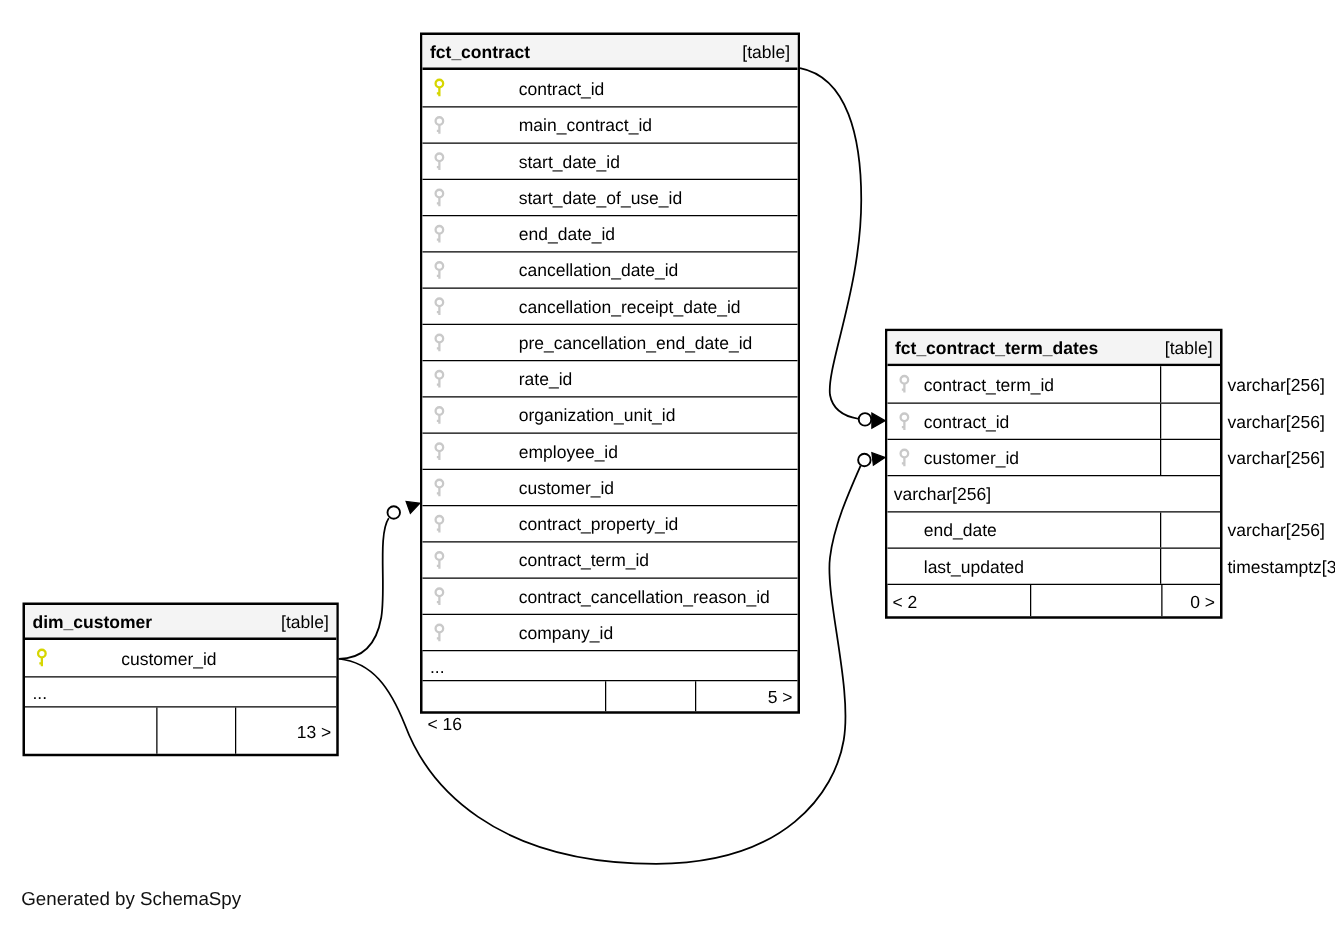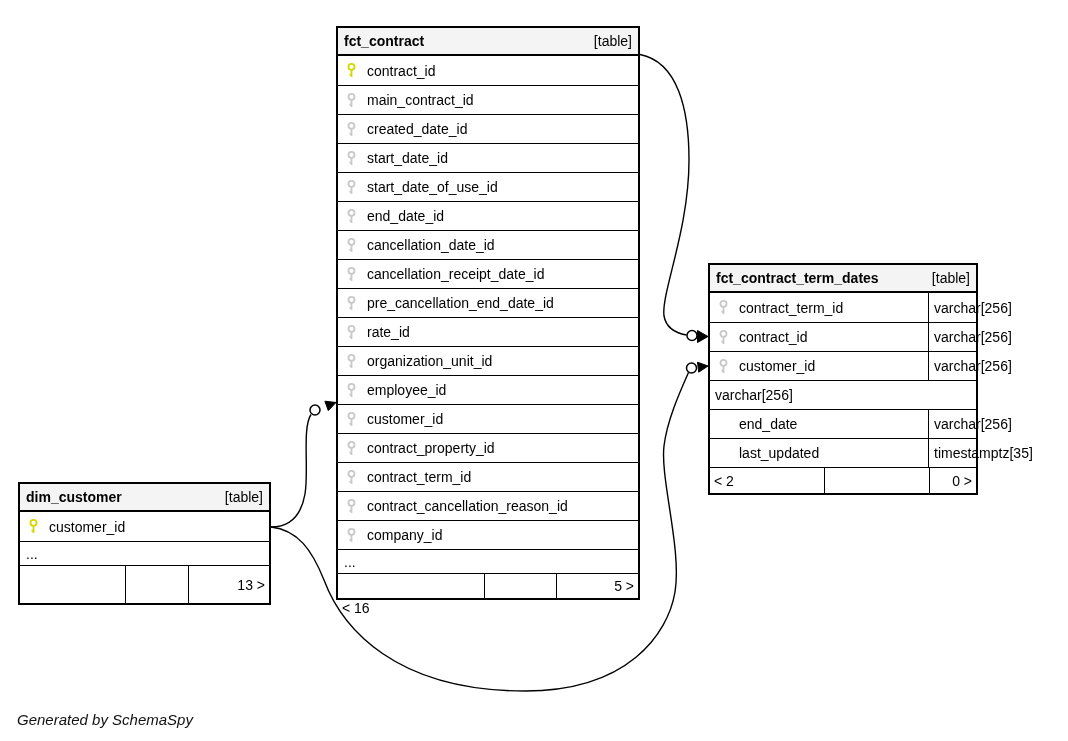--- a/index.html
+++ b/index.html
@@ -7,38 +7,38 @@
   .canvas{position:relative;width:1068px;height:741px;background:#fff;overflow:hidden;}
   .relations{position:absolute;left:0;top:0;width:1068px;height:741px;z-index:3;pointer-events:none;}
   .relations path{fill:none;stroke:#000;stroke-width:1.4;}
   .relations circle{fill:#fff;stroke:#000;stroke-width:1.5;}
   .relations polygon{fill:#000;stroke:#000;}
   .dbtable{position:absolute;z-index:2;background:#fff;border:2px solid #000;box-sizing:border-box;}
   .thead{display:flex;justify-content:space-between;align-items:center;height:26px;background:#f4f4f4;
          border-bottom:2px solid #000;padding:0 6px;}
   .tname{font-weight:bold;font-size:14px;}
   .tbadge{font-size:14px;}
-  .trow{display:flex;align-items:center;height:29px;box-sizing:border-box;font-size:14px;background:#fff;}
+  .trow{display:flex;align-items:center;height:29px;box-sizing:border-box;font-size:14px;background:#fff;gap:48px;}
   .trow + .trow{border-top:1px solid #000;}
   .keyslot{width:11px;height:17px;margin-left:8px;flex:0 0 11px;}
   .key circle{fill:none;stroke:currentColor;stroke-width:2;}
   .key path{fill:none;stroke:currentColor;stroke-width:2;}
   .pk{color:#d6d600;}
   .fk{color:#c9c9c9;}
   .cname{margin-left:10px;white-space:nowrap;}
   .namecell{display:flex;align-items:center;height:100%;box-sizing:border-box;flex:0 0 219px;border-right:1px solid #000;}
   .typecell{flex:1;padding-left:5px;white-space:nowrap;}
   .tellipsis{height:24px;box-sizing:border-box;border-top:1px solid #000;font-size:14px;
              display:flex;align-items:center;padding-left:6px;}
   .tfooter{display:flex;height:25px;box-sizing:border-box;border-top:1px solid #000;font-size:14px;}
   .tfooter span{display:flex;align-items:center;box-sizing:border-box;padding:0 4px;}
   .tfooter .fmid,.tfooter .fright{border-left:1px solid #000;}
   .fleft{justify-content:flex-start;}
   .fright{justify-content:flex-end;flex:1;}
-  .credit{position:absolute;left:17px;top:711px;font-size:15px;color:#111;z-index:2;font-style:italic;}
+  .credit{position:absolute;left:17px;top:711px;font-size:15px;color:#111;z-index:2;}
 
   
   #t-fct-contract{left:336px;top:26px;width:304px;}
   #t-fct-contract .fleft{width:146px;margin-top:34px;}
   #t-fct-contract .fmid{width:72px;}
   #t-term-dates{left:708px;top:263px;width:270px;}
   #t-term-dates .tfooter{height:26px;}
   #t-term-dates .fleft{width:114px;}
   #t-term-dates .fmid{width:105px;}
   #t-dim-customer{left:18px;top:482px;width:253px;}
@@ -89,27 +89,20 @@
           <circle cx="6" cy="5" r="3.3"></circle>
           <path d="M6 8.3V16M6 13.6H3.8"></path>
         </svg>
       <span class="cname">main_contract_id</span>
     </div>
     <div class="trow">
       <svg class="keyslot key fk" viewBox="0 0 12 18">
           <circle cx="6" cy="5" r="3.3"></circle>
           <path d="M6 8.3V16M6 13.6H3.8"></path>
         </svg>
-      <span class="cname">created_date_id</span>
-    </div>
-    <div class="trow">
-      <svg class="keyslot key fk" viewBox="0 0 12 18">
-          <circle cx="6" cy="5" r="3.3"></circle>
-          <path d="M6 8.3V16M6 13.6H3.8"></path>
-        </svg>
       <span class="cname">start_date_id</span>
     </div>
     <div class="trow">
       <svg class="keyslot key fk" viewBox="0 0 12 18">
           <circle cx="6" cy="5" r="3.3"></circle>
           <path d="M6 8.3V16M6 13.6H3.8"></path>
         </svg>
       <span class="cname">start_date_of_use_id</span>
     </div>
     <div class="trow">

